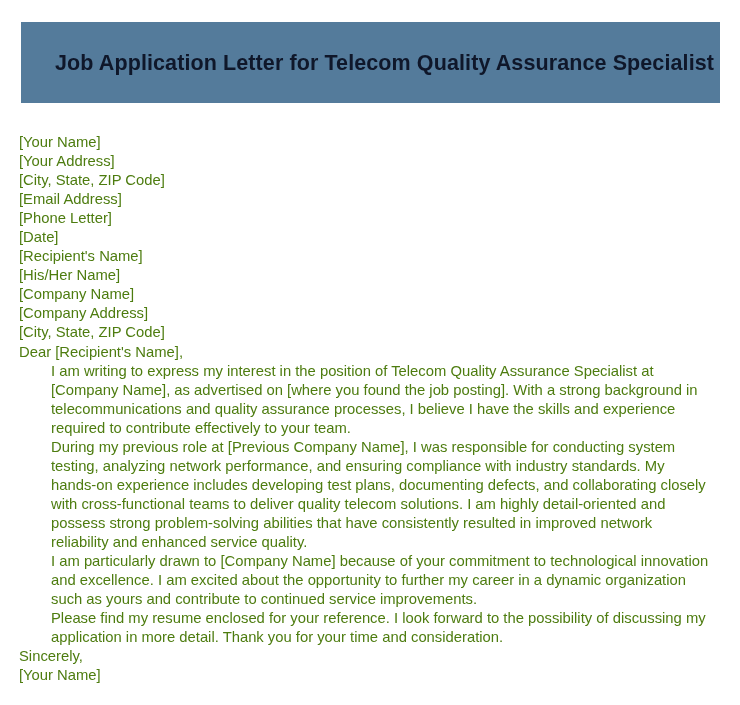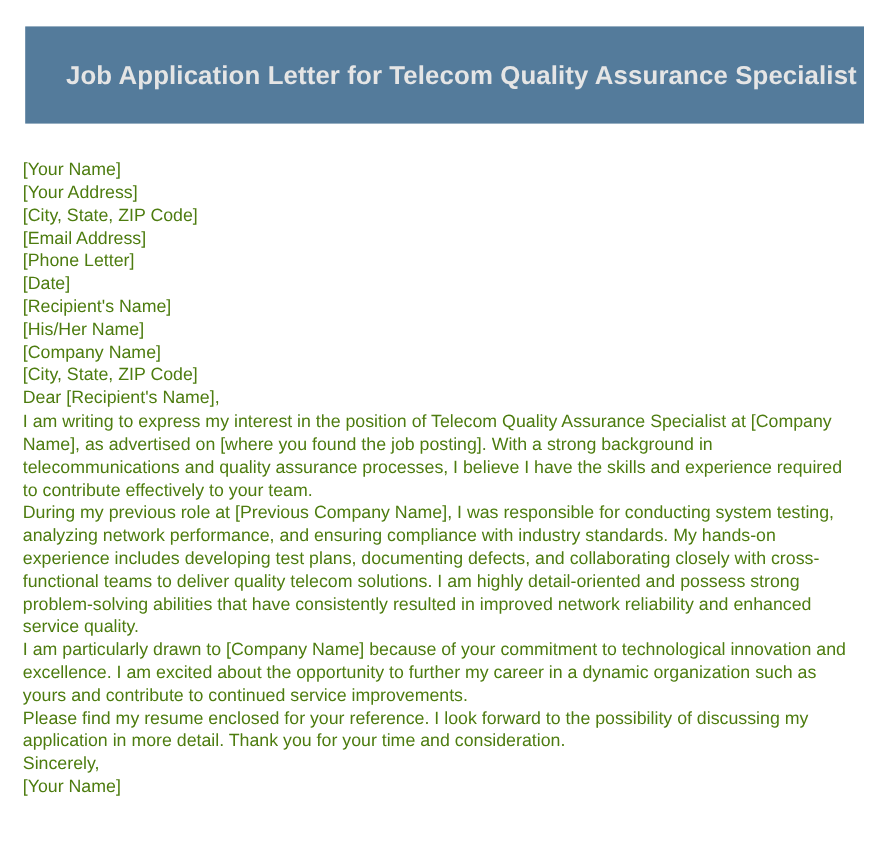--- a/index.html
+++ b/index.html
@@ -32,21 +32,21 @@
     background: #547B9B;
     display: flex;
     align-items: center;
     justify-content: flex-start;
     box-sizing: border-box;
     padding-left: 34px;
     padding-right: 20px;
   }
 
   .header-title {
-    color: #e5e5e5;
+    color: #0f172a;
     font-size: 21.5px;
     font-weight: bold;
     line-height: 26px;
     letter-spacing: 0.1px;
     white-space: nowrap;
     font-family: "Liberation Sans", sans-serif;
   }
 
   .letter-body {
     position: absolute;
@@ -67,20 +67,21 @@
     white-space: normal;
     word-spacing: 0px;
   }
 
   .letter-line.block {
     white-space: nowrap;
   }
 
   .letter-line.para {
     white-space: normal;
+    margin-left: 32px;
   }
 </style>
 </head>
 <body>
 
 <div class="page">
 
   <div class="header-band">
     <div class="header-title">Job Application Letter for Telecom Quality Assurance Specialist</div>
   </div>
@@ -89,20 +90,21 @@
 
   <p class="letter-line block">[Your Name]</p>
       <p class="letter-line block">[Your Address]</p>
       <p class="letter-line block">[City, State, ZIP Code]</p>
       <p class="letter-line block">[Email Address]</p>
       <p class="letter-line block">[Phone Letter]</p>
       <p class="letter-line block">[Date]</p>
       <p class="letter-line block">[Recipient's Name]</p>
       <p class="letter-line block">[His/Her Name]</p>
       <p class="letter-line block">[Company Name]</p>
+      <p class="letter-line block">[Company Address]</p>
       <p class="letter-line block">[City, State, ZIP Code]</p>
       <p class="letter-line block">Dear [Recipient's Name],</p>
       <p class="letter-line para">I am writing to express my interest in the position of Telecom Quality Assurance Specialist at [Company Name], as advertised on [where you found the job posting]. With a strong background in telecommunications and quality assurance processes, I believe I have the skills and experience required to contribute effectively to your team.</p>
       <p class="letter-line para">During my previous role at [Previous Company Name], I was responsible for conducting system testing, analyzing network performance, and ensuring compliance with industry standards. My hands-on experience includes developing test plans, documenting defects, and collaborating closely with cross-functional teams to deliver quality telecom solutions. I am highly detail-oriented and possess strong problem-solving abilities that have consistently resulted in improved network reliability and enhanced service quality.</p>
       <p class="letter-line para">I am particularly drawn to [Company Name] because of your commitment to technological innovation and excellence. I am excited about the opportunity to further my career in a dynamic organization such as yours and contribute to continued service improvements.</p>
       <p class="letter-line para">Please find my resume enclosed for your reference. I look forward to the possibility of discussing my application in more detail. Thank you for your time and consideration.</p>
       <p class="letter-line block">Sincerely,</p>
       <p class="letter-line block">[Your Name]</p>
     </div>
 

